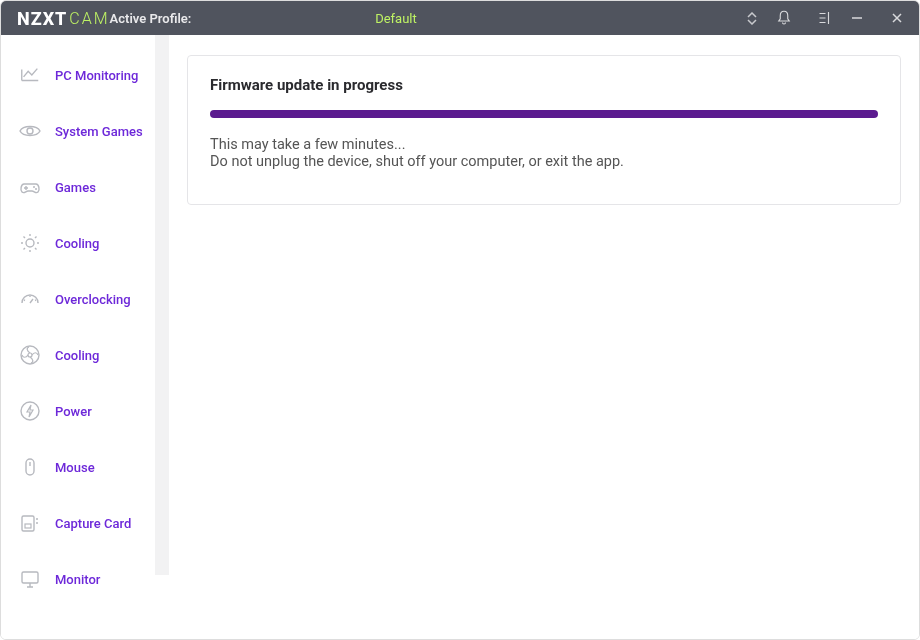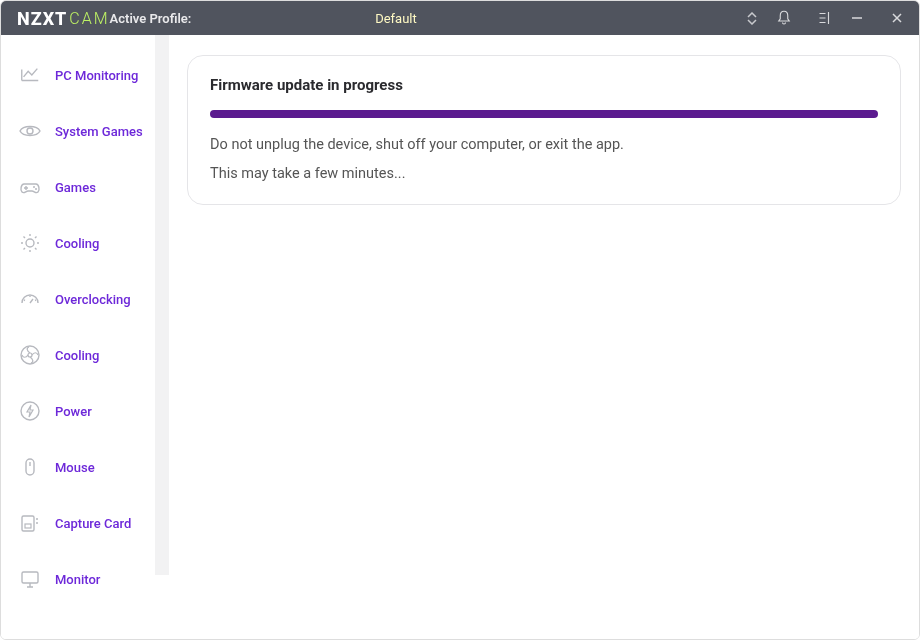--- a/index.html
+++ b/index.html
@@ -4,41 +4,41 @@
   <style>
     * { margin: 0; padding: 0; box-sizing: border-box; }
     html, body { width: 920px; height: 640px; font-family: -apple-system, BlinkMacSystemFont, "Segoe UI", Roboto, sans-serif; overflow: hidden; }
     .app { width: 920px; height: 640px; display: flex; flex-direction: column; background: #fff; border: 1px solid #ddd; border-radius: 6px; overflow: hidden; }
     .titlebar { height: 34px; background: #50545e; display: flex; align-items: center; padding: 0 8px 0 16px; color: #fff; }
     .logo { display: flex; align-items: center; font-weight: 700; letter-spacing: 1px; }
     .logo .bold { font-weight: 800; font-size: 18px; color: #fff; }
     .logo .thin { font-weight: 300; font-size: 16px; color: #bef264; margin-left: 2px; letter-spacing: 2px; }
     .titlebar-center { flex: 1; display: flex; justify-content: space-between; align-items: center; gap: 10px; }
     .profile-label { font-size: 13px; font-weight: 600; color: #e9e9eb; }
-    .profile-value { font-size: 13px; color: #fef9c3; margin-right: 8px; width: 180px; }
+    .profile-value { font-size: 13px; color: #bef264; margin-right: 8px; width: 180px; }
     .caret { display: flex; flex-direction: column; gap: 1px; margin-right: 18px; cursor: pointer; }
     .caret svg { display: block; }
     .titlebar-icons { display: flex; align-items: center; gap: 22px; }
     .tb-icon { width: 18px; height: 18px; display: flex; align-items: center; justify-content: center; cursor: pointer; color: #d8d9dc; }
     .win-controls { display: flex; align-items: center; gap: 28px; margin-left: 18px; margin-right: 8px; }
     .win-btn { cursor: pointer; color: #d8d9dc; }
 
     .body { flex: 1; display: flex; background: #fff; }
     .sidebar { width: 168px; background: #fff; display: flex; flex-direction: column; padding-top: 12px; position: relative; }
     .sidebar::after { content: ""; position: absolute; right: 0; top: 0; width: 14px; height: 540px; background: #f2f2f3; border-radius: 0 0 0 0; }
     .sidebar-scroll { position: absolute; right: 4px; top: 0; width: 6px; height: 540px; background: #d8d8d9; border-radius: 3px; }
 
     .nav-item { display: flex; align-items: center; gap: 12px; height: 56px; padding-left: 16px; color: #6d28d9; cursor: pointer; position: relative; }
     .nav-item .icon-wrap { width: 26px; display: flex; align-items: center; justify-content: center; }
     .nav-item .label { font-size: 13px; font-weight: 500; }
     .nav-item.active { color: #4a1a7a; }
     .nav-item.active .label { font-weight: 700; }
 
     .content { flex: 1; padding: 20px 18px; background: #fff; }
-    .card { border: 1px solid #e5e5e8; border-radius: 16px; padding: 20px 22px 22px; background: #fff; }
+    .card { border: 1px solid #e5e5e8; border-radius: 4px; padding: 20px 22px 22px; background: #fff; }
     .card-title { font-size: 15px; font-weight: 700; color: #2a2a2e; margin-bottom: 16px; }
     .progress { height: 8px; background: #5b1b8f; border-radius: 4px; margin-bottom: 18px; }
     .card-text { font-size: 14.5px; color: #555; margin-bottom: 12px; }
     .card-text.last { margin-bottom: 0; }
   </style>
 </head>
 <body>
 
 <div class="app">
   <div class="titlebar">
@@ -189,18 +189,18 @@
             </svg>
         </span>
         <span class="label">Monitor</span>
       </div>
     </div>
 
     <div class="content">
       <div class="card">
         <div class="card-title">Firmware update in progress</div>
         <div class="progress"></div>
+        <div class="card-text last">This may take a few minutes...</div>
         <div class="card-text">Do not unplug the device, shut off your computer, or exit the app.</div>
-        <div class="card-text last">This may take a few minutes...</div>
       </div>
     </div>
   </div>
 </div>
 
 </body></html>

